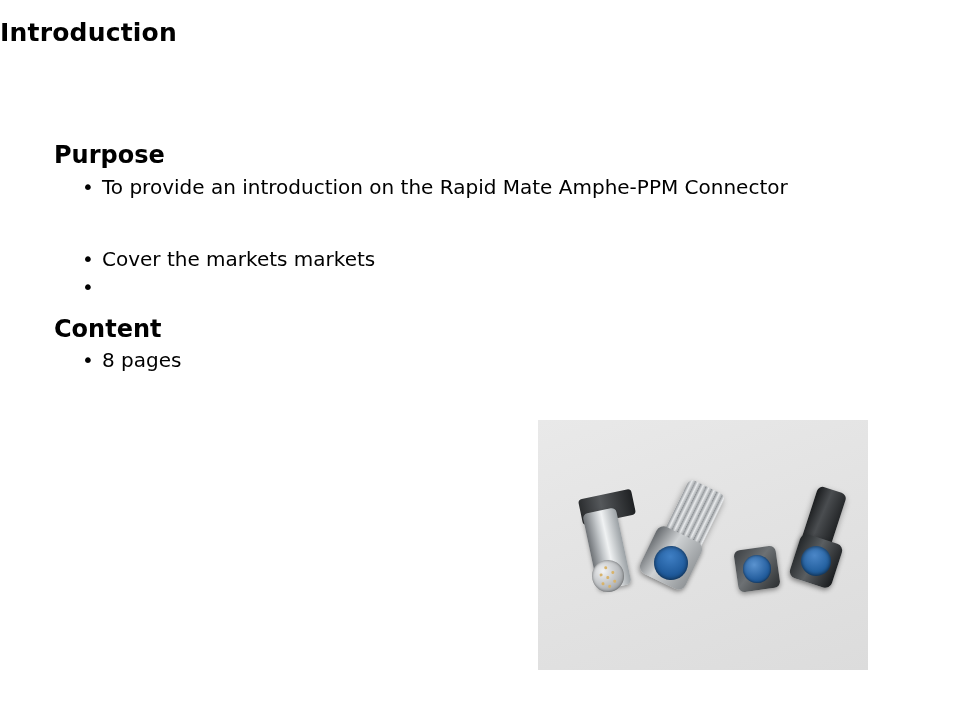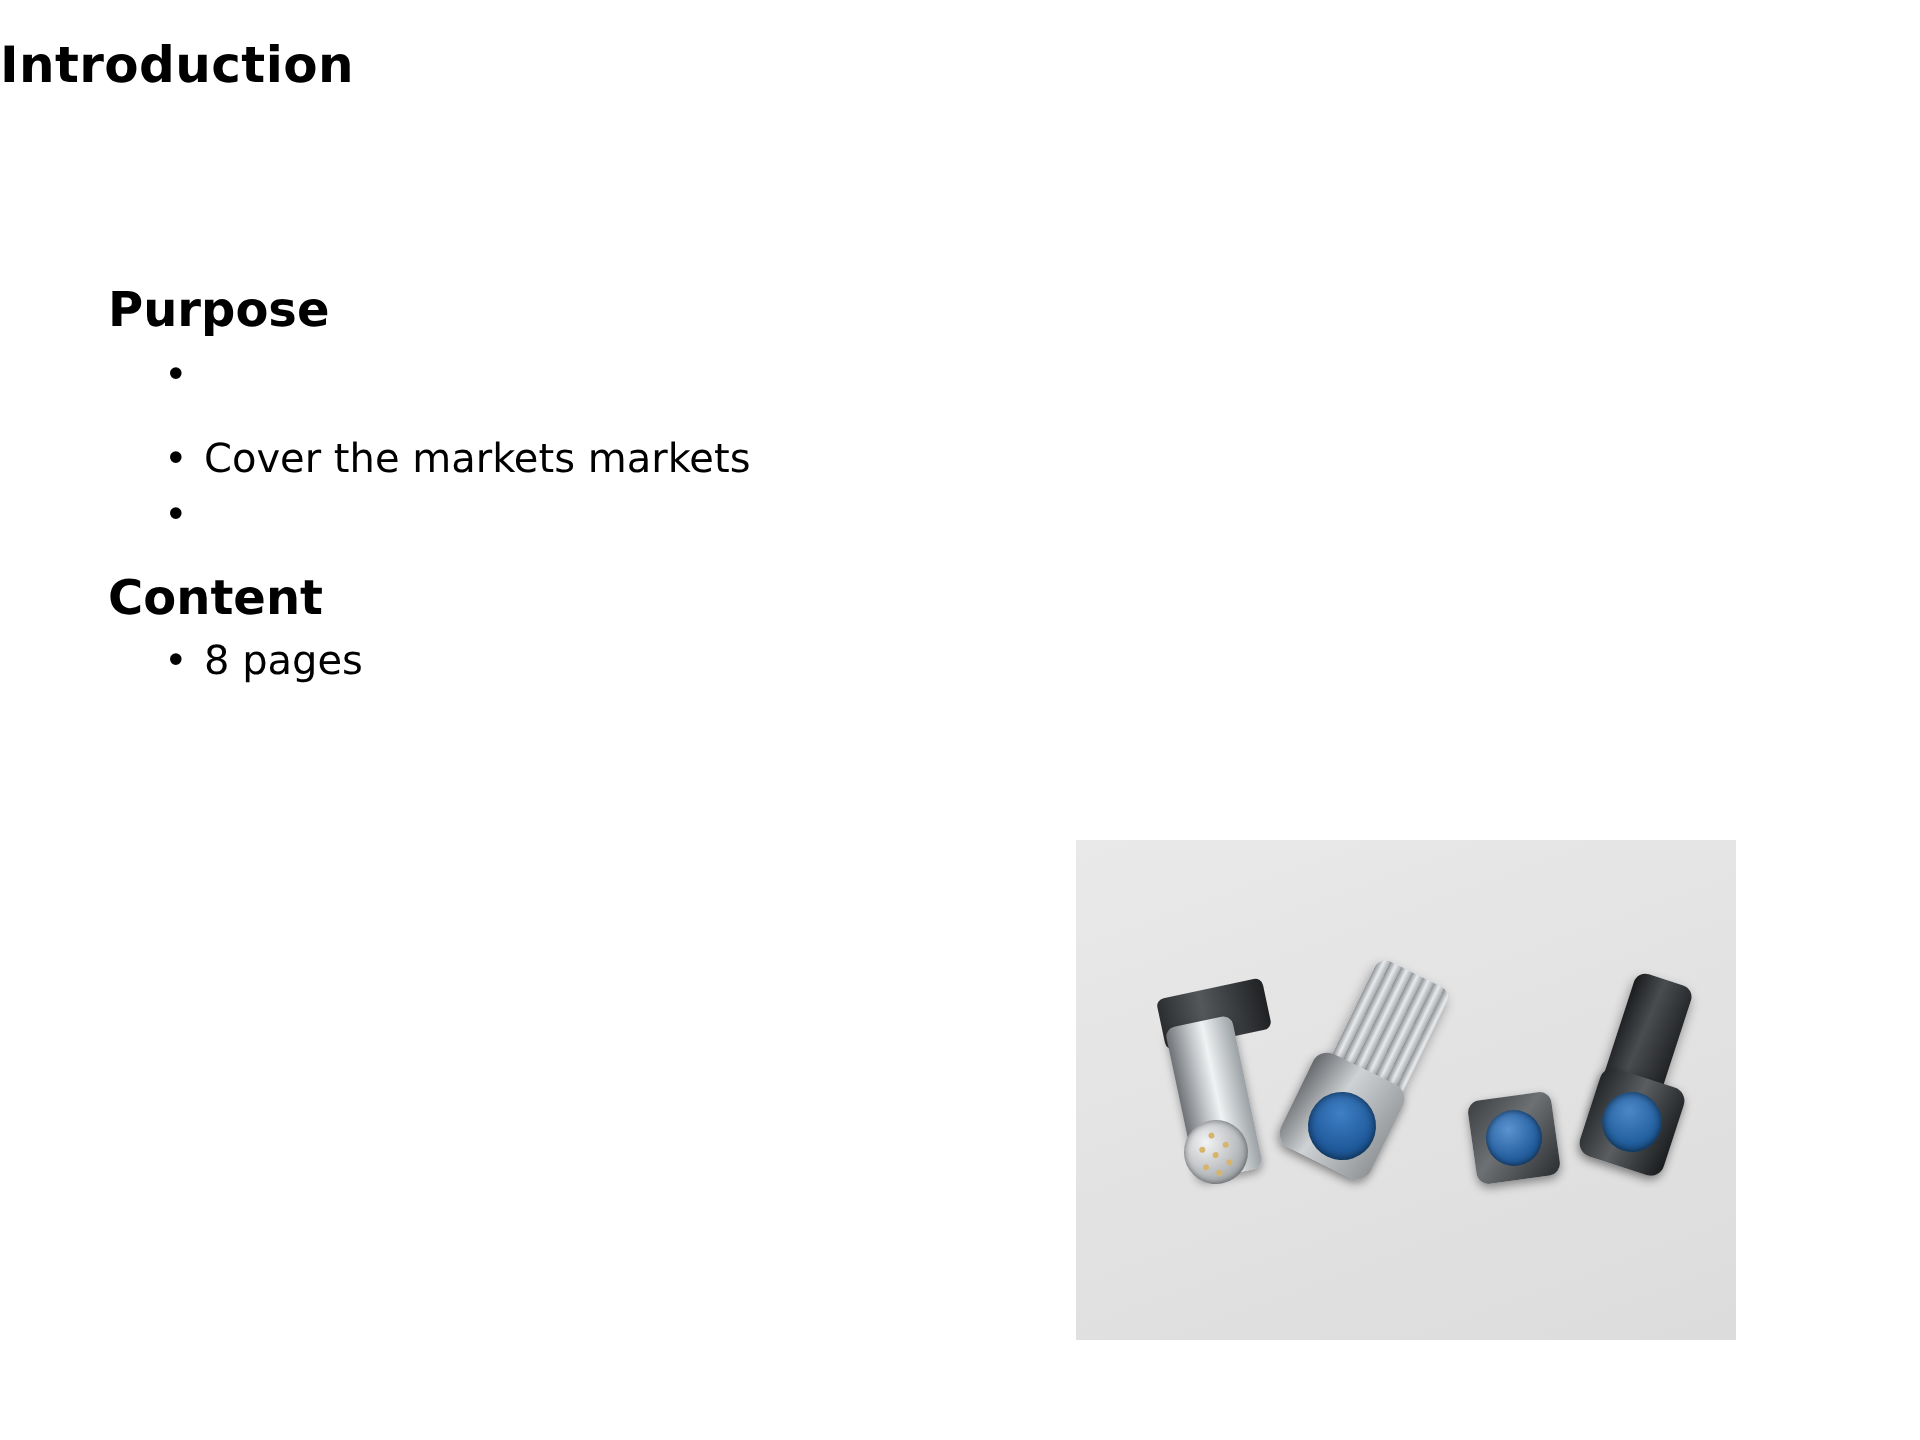--- a/index.html
+++ b/index.html
@@ -207,20 +207,21 @@
 
   <div class="slide-title">Introduction</div>
 
   <div class="body-block">
 
     <div class="section">
       <div class="section-heading">Purpose</div>
       <ul class="bullets">
         <li class="bullet">
           <span class="dot">•</span>
+          <span>To provide an introduction on the Rapid Mate Amphe-PPM Connector</span>
         </li>
       </ul>
     </div>
 
     <div class="gap-purpose"></div>
 
     <div class="section">
       <ul class="bullets">
         <li class="bullet">
           <span class="dot">•</span>

